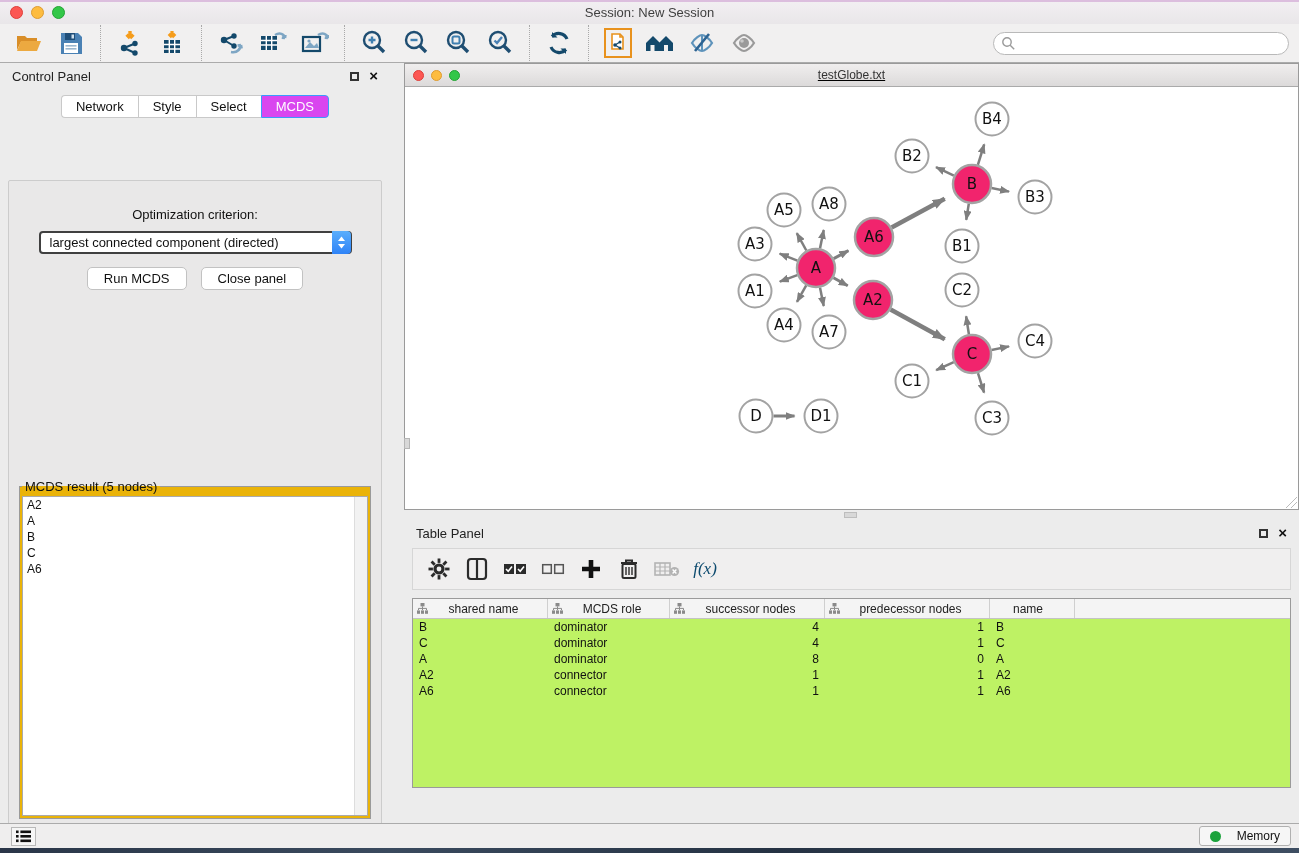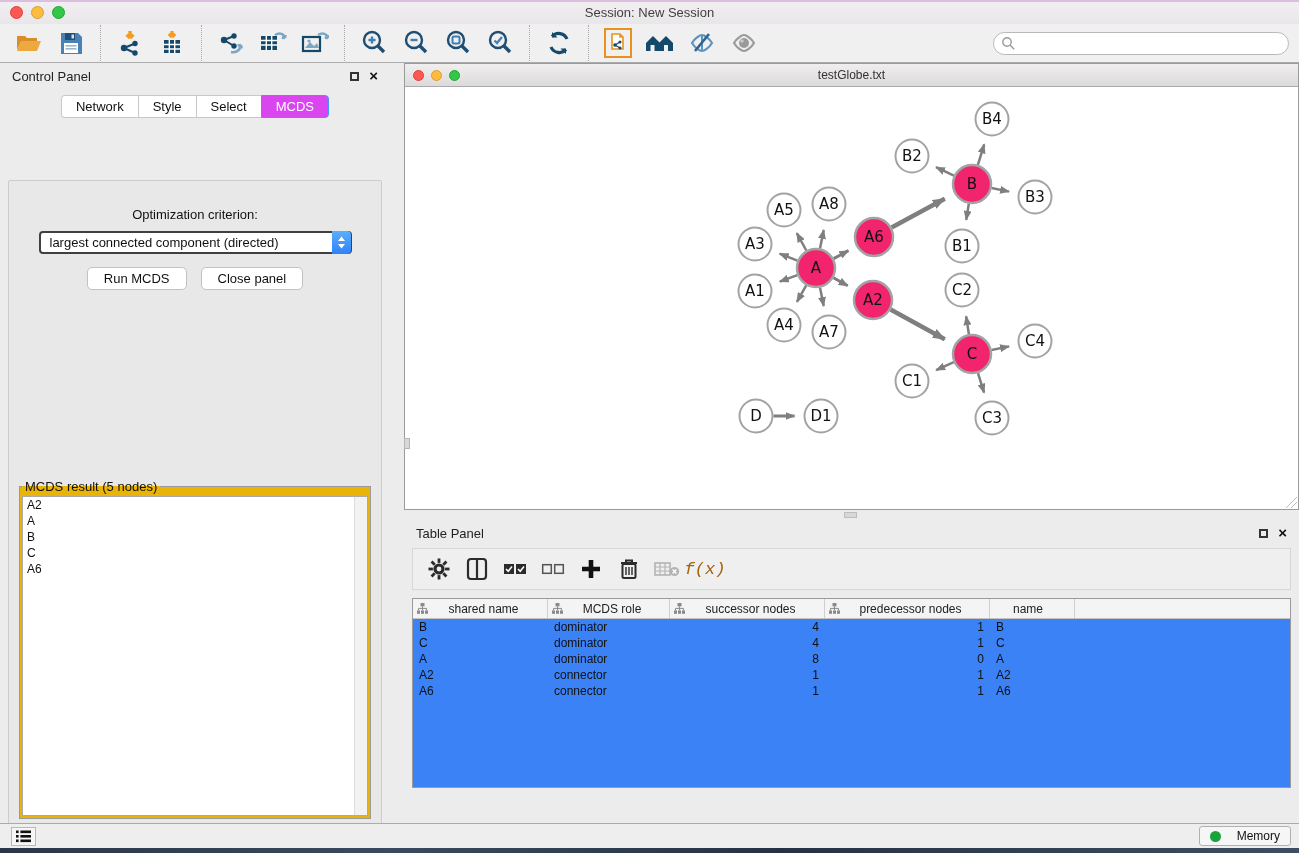--- a/index.html
+++ b/index.html
@@ -63,42 +63,42 @@
   .result-inner { position:absolute; left:2px; right:2px; top:2px; bottom:2px; background:#fff;
     border:1px solid #aaa; overflow:hidden; }
   .result-scroll { position:absolute; right:0; top:0; bottom:0; width:13px; background:#f2f2f2;
     border-left:1px solid #ddd; }
   .list-item { font-size:12px; color:#111; line-height:16px; padding-left:4px; }
 
   
   .network-window { position:absolute; left:404px; top:63px; width:895px; height:447px;
     border:1px solid #9a9a9a; background:#fff; }
   .net-titlebar { height:23px; background:linear-gradient(#f0eeee,#dcdada);
-    border-bottom:1px solid #aaa; position:relative; }
+    border-bottom:1px solid #aaa; position:relative;text-decoration:underline; }
   .net-traffic { position:absolute; left:8px; top:6px; display:flex; gap:7px; }
   .net-traffic .tl { width:11px; height:11px; }
   .net-title { text-align:center; font-size:12px; color:#333; padding-top:4px; }
   .net-canvas { position:absolute; left:0; top:23px; right:0; bottom:0; background:#fff; overflow:hidden;padding-left:45px; }
   .resize-grip { position:absolute; right:1px; bottom:1px; width:12px; height:12px;
     background:
      linear-gradient(135deg, transparent 0 50%, #bbb 50% 56%, transparent 56% 72%, #bbb 72% 78%, transparent 78%);
   }
   .edge-handle-left { position:absolute; left:-1px; top:374px; width:6px; height:11px;
     background:#d8d8d8; border:1px solid #b5b5b5; }
   .h-divider { position:absolute; left:404px; top:510px; width:895px; height:10px; background:#ececec; }
   .h-divider .handle { position:absolute; left:440px; top:2px; width:13px; height:6px;
     background:#d8d8d8; border:1px solid #bdbdbd; }
 
   
   .table-panel { position:absolute; left:404px; top:520px; width:895px; height:303px; background:#ececec; }
   .tp-toolbar { position:absolute; left:8px; right:8px; top:28px; height:42px; background:#f0efef;
     border:1px solid #d6d6d6; display:flex; align-items:center; padding-left:10px; gap:6px; }
   .tpbtn { width:32px; height:30px; display:flex; align-items:center; justify-content:center; }
-  .fx-label { font-family:Liberation Mono, monospace; font-style:italic; font-size:17px; color:#a16207; }
-  .tp-table { position:absolute; left:8px; right:8px; top:78px; height:190px; background:#3b82f6;
+  .fx-label { font-family:Liberation Serif, serif; font-style:italic; font-size:17px; color:#0c4a6e; }
+  .tp-table { position:absolute; left:8px; right:8px; top:78px; height:190px; background:#bef264;
     border:1px solid #9a9a9a; overflow:hidden; }
   .t-header { display:flex; height:20px; background:#f4f4f4; border-bottom:1px solid #c3c3c3; }
   .t-hcell { display:flex; align-items:center; font-size:12px; color:#222; border-right:1px solid #cfcfcf;
     position:relative; }
   .t-hcell .hicon { margin-left:4px; }
   .t-hcell .hlabel { flex:1; text-align:center; padding-right:8px; }
   .t-row { display:flex; height:16px; }
   .t-cell { font-size:12px; color:#111; line-height:16px; padding:0 6px; white-space:nowrap; overflow:hidden; }
   .t-cell.num { text-align:right; }
 

